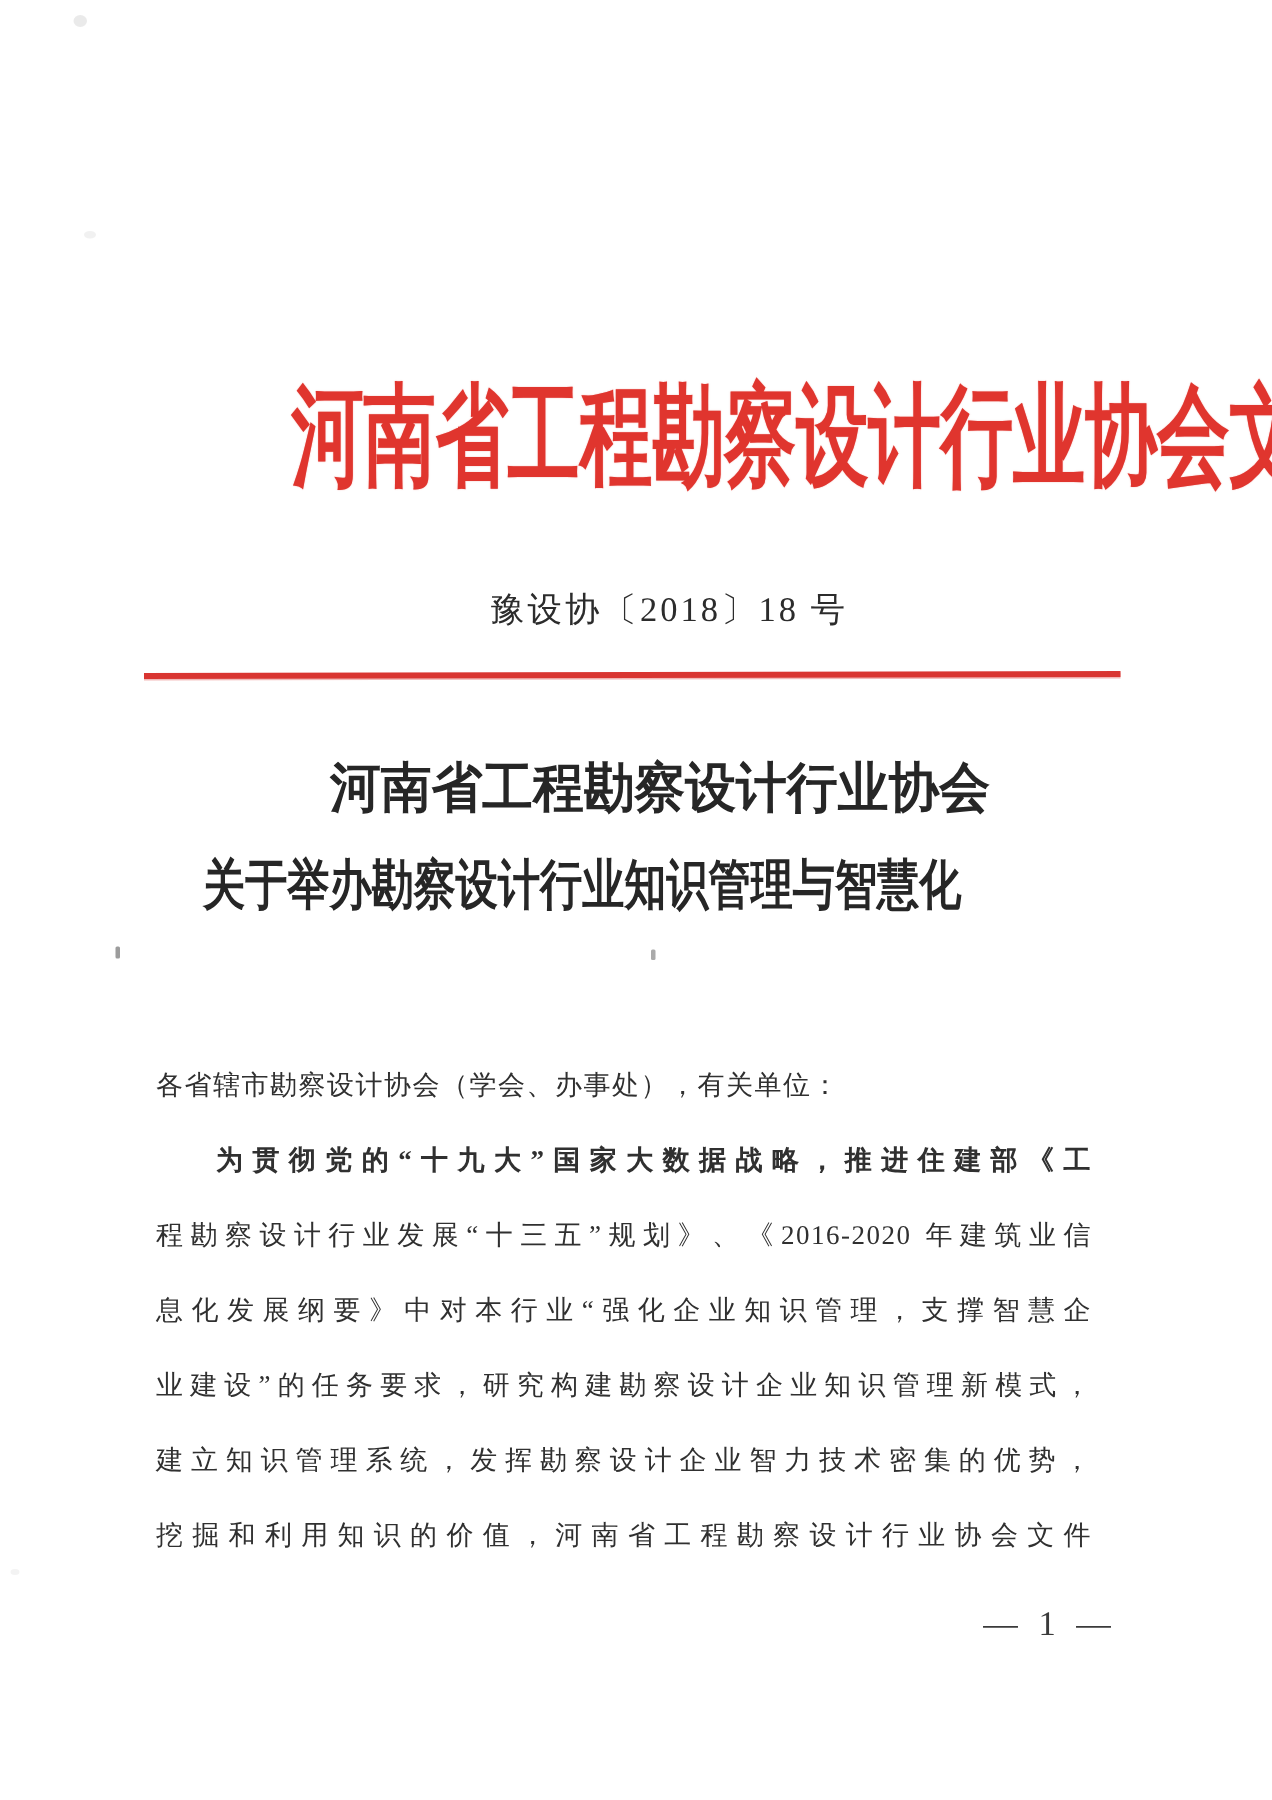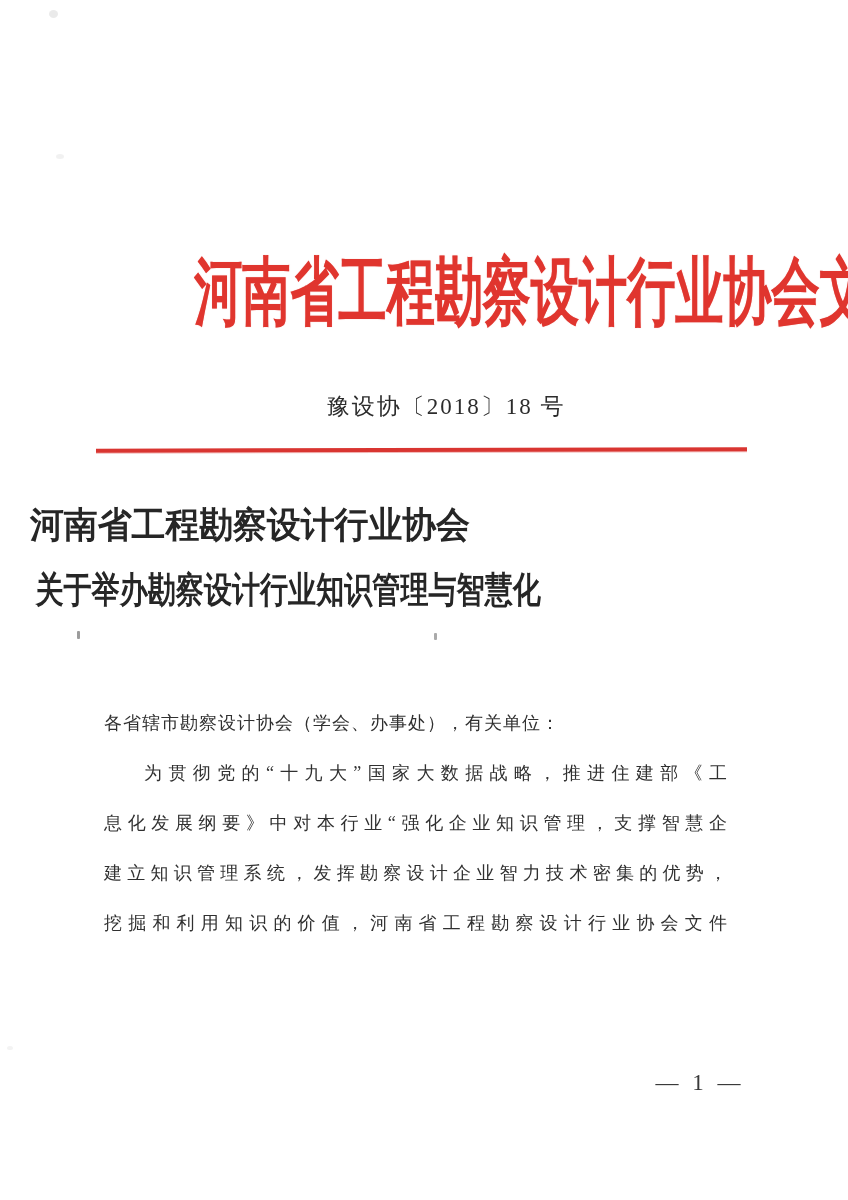--- a/index.html
+++ b/index.html
@@ -38,21 +38,21 @@
     font-size:23px;color:#2c2c2c;letter-spacing:2px;white-space:nowrap;
   }
   
   .red-rule{
     position:absolute;top:448px;left:96px;width:651px;height:4px;
     background:var(--rule-red);
     transform:rotate(-0.12deg);
     box-shadow:0 1px 0 rgba(217,53,49,.35);
   }
   
-  .title-block{position:absolute;top:503px;left:0;width:848px;}
+  .title-block{position:absolute;top:503px;left:0;width:848px;text-align:center;}
   .title-line{
     height:65px;line-height:44px;white-space:nowrap;
     font-size:36px;font-weight:bold;color:var(--heading-black);
   }
   .title-line .stretch{display:inline-block;transform-origin:center;}
   .tl1 .stretch{transform:scaleX(0.94) translateX(17px);}
   .tl2 .stretch{transform:scaleX(0.78) translateX(-46px);}
   .tl3 .stretch{transform:scaleX(0.94) translateX(3px);}
   
   .body-text{
@@ -61,21 +61,21 @@
   }
   .body-line{
     height:50px;line-height:46px;white-space:nowrap;
     letter-spacing:1px;
   }
   .body-line.justify{
     white-space:normal;
     text-align:justify;
     text-align-last:justify;
   }
-  .body-line.indent{padding-left:40px;}
+  .body-line.indent{padding-left:40px;font-weight:bold;}
   
   .page-number{
     position:absolute;top:1068px;left:640px;width:120px;height:30px;
     line-height:30px;text-align:center;
     font-size:23px;color:#3a3a3a;letter-spacing:4px;white-space:nowrap;
   }
   
   .speck{position:absolute;background:#8a8a8a;border-radius:50%;}
   .speck.s1{top:10px;left:49px;width:9px;height:8px;opacity:.18;}
   .speck.s2{top:154px;left:56px;width:8px;height:5px;opacity:.12;}
@@ -99,21 +99,23 @@
     <span class="stretch">河南省工程勘察设计行业协会</span>
   </div>
   <div class="title-line tl2">
     <span class="stretch">关于举办勘察设计行业知识管理与智慧化</span>
   </div>
 </div>
 
 <div class="body-text">
   <div class="body-line">各省辖市勘察设计协会（学会、办事处），有关单位：</div>
   <div class="body-line justify indent">为贯彻党的“十九大”国家大数据战略，推进住建部《工</div>
+  <div class="body-line justify">程勘察设计行业发展“十三五”规划》、《2016-2020 年建筑业信</div>
   <div class="body-line justify">息化发展纲要》中对本行业“强化企业知识管理，支撑智慧企</div>
+  <div class="body-line justify">业建设”的任务要求，研究构建勘察设计企业知识管理新模式，</div>
   <div class="body-line justify">建立知识管理系统，发挥勘察设计企业智力技术密集的优势，</div>
   <div class="body-line justify">挖掘和利用知识的价值，河南省工程勘察设计行业协会文件</div>
 </div>
 
 <div class="page-number">— 1 —</div>
 
 <div class="speck s1"></div>
 <div class="speck s2"></div>
 <div class="speck s3"></div>
 <div class="speck s4"></div>

